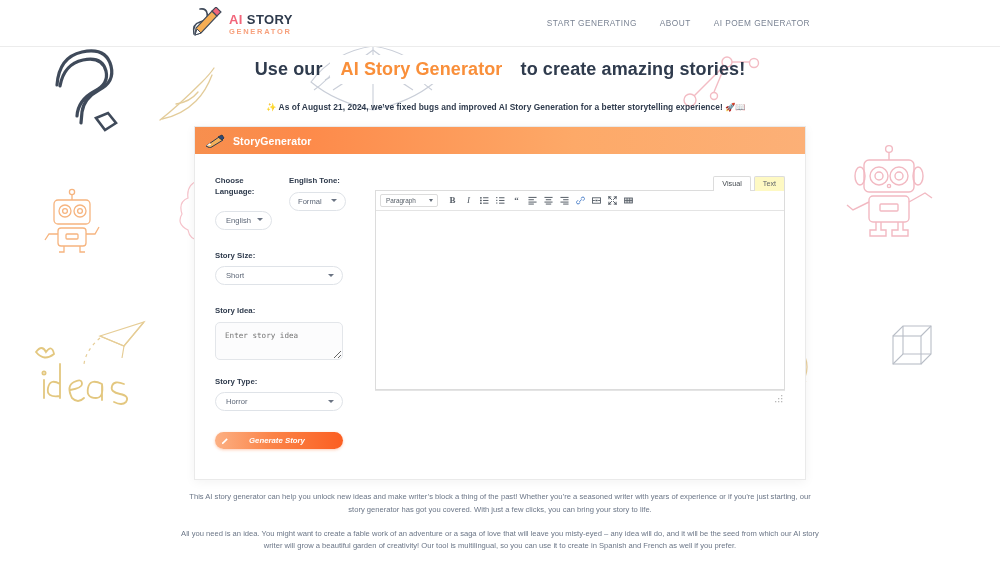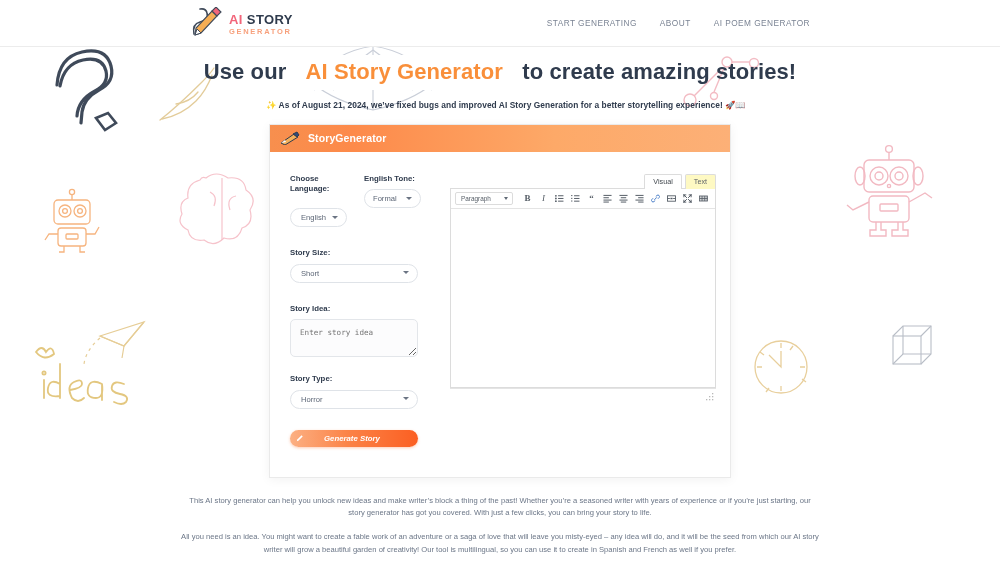--- a/index.html
+++ b/index.html
@@ -33,39 +33,39 @@
   .logo-l2 { font-size: 7.5px; font-weight: bold; letter-spacing: 1.7px; color: #f7a07c; margin-top: 2px; }
   .nav { position: absolute; right: 190px; top: 18px; display: flex; gap: 23px; }
   .nav a {
     font-size: 8.3px; letter-spacing: .45px; color: #7b8494;
     text-decoration: none; font-weight: 500; white-space: nowrap;
   }
 
   
   .hero { position: relative; z-index: 3; text-align: center; padding-top: 8px; }
   .hero-title {
-    font-size: 22px; font-weight: bold; color: #2f3b4d; letter-spacing: .1px;
+    font-size: 18px; font-weight: bold; color: #2f3b4d; letter-spacing: .1px;
     display: inline-block; line-height: 1.3;
   }
   .hero-title .hl {
     color: #f98f3a; background: #ffffff; padding: 3px 11px; border-radius: 7px;
     display: inline-block; margin: 0 2px;
   }
   .hero-note {
-    margin-top: 10px; font-size: 8.4px; font-weight: bold; color: #2f3b4d;
+    margin-top: 18px; font-size: 8.4px; font-weight: bold; color: #2f3b4d;
     letter-spacing: .05px;
     padding-left: 12px;
   }
   .hero-note .spark { color: #f5a623; }
   .hero-note .emo { letter-spacing: 0; }
 
   
   .card {
     position: relative; z-index: 4;
-    width: 462px; margin: 14px auto 0;
+    width: 612px; margin: 14px auto 0;
     background: #fff;
     border: 1px solid #eaeaea;
     box-shadow: 0 2px 10px rgba(0,0,0,.05);
   }
   .card-head {
     height: 27px;
     background: linear-gradient(90deg, #f78f4e 0%, #fd8a4a 18%, #fda968 62%, #fcb077 100%);
     display: flex; align-items: center; padding: 0 0 0 10px;
   }
   .card-head .pen-ico { width: 20px; height: 14px; margin-right: 8px; }
@@ -144,21 +144,21 @@
   .ed-area { height: 178px; background: #fff; }
   .ed-status {
     height: 14px; border-top: 1px solid #e4e4e4; background: #fff;
     position: relative;
   }
   .ed-status .grip {
     position: absolute; right: 2px; bottom: 1px; width: 9px; height: 9px;
   }
 
   
-  .copy { position: relative; z-index: 3; width: 640px; margin: 17px auto 0; text-align: center; }
+  .copy { position: relative; z-index: 3; width: 640px; margin: 11px auto 0; text-align: center; }
   .copy p {
     font-size: 7.6px; line-height: 1.62; color: #6b7687; margin: 0 0 12px 0;
   }
 </style>
 </head>
 <body>
 
 <svg id="decor" viewBox="0 0 1000 563" width="1000" height="563">
 
   <g fill="none" stroke="#3f4a5a" stroke-width="3.2" stroke-linecap="round">

